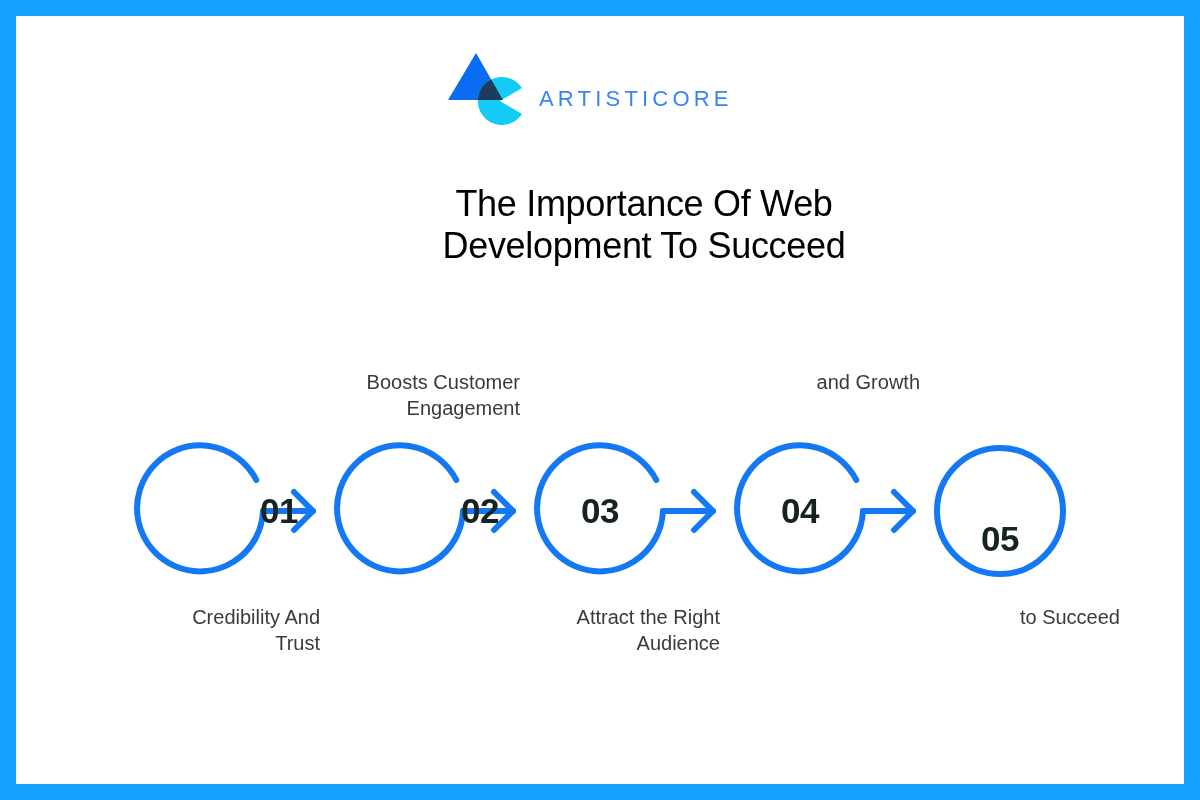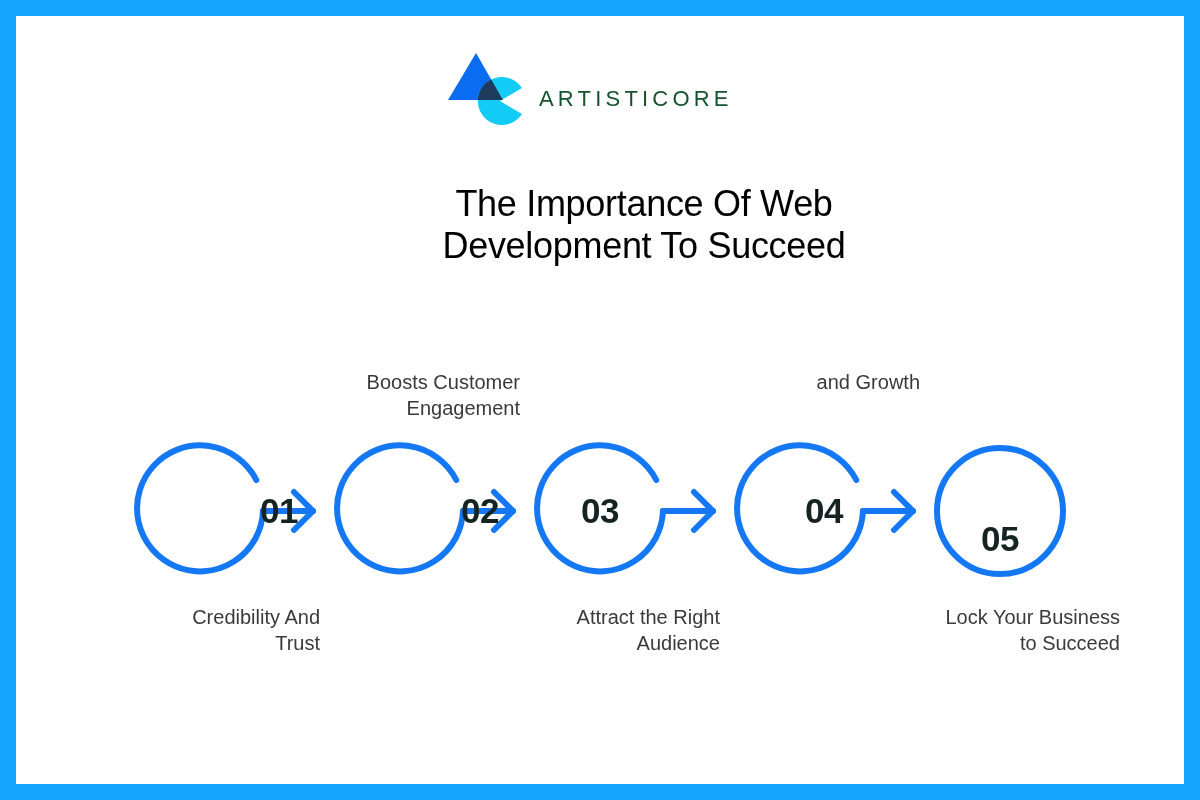--- a/index.html
+++ b/index.html
@@ -18,21 +18,21 @@
       background: #ffffff;
     }
     .logo {
       position: absolute; left: 447px; top: 50px;
       width: 310px; height: 80px;
     }
     .logo svg { position: absolute; left: 0; top: 0; }
     .logo-text {
       position: absolute; left: 92px; top: 36px;
       font-size: 22px; font-weight: 400;
-      letter-spacing: 4.2px; color: #14532d;
+      letter-spacing: 4.2px; color: #3b82f6;
       white-space: nowrap;
     }
     .title {
       position: absolute; left: 0; top: 183px; width: 1200px;
       text-align: center; font-size: 36px; line-height: 42px;
       font-weight: 400; color: #000000;
       letter-spacing: -0.3px;
       padding-left: 44px;
     }
     .title span { display: block; }
@@ -104,34 +104,33 @@
       <path d="M894,492 L913,511 L894,530"></path>
     </g>
 
     <circle cx="1000" cy="511" r="63"></circle>
   </g>
 </svg>
 
 <div class="step-number" style="left:200px;margin-left:19px;">01</div>
 <div class="step-number" style="left:400px;margin-left:20px;">02</div>
 <div class="step-number" style="left:600px;">03</div>
-<div class="step-number" style="left:800px;padding-left:24px;">04</div>
+<div class="step-number" style="left:800px;">04</div>
 <div class="step-number" style="left:1000px;margin-top:28px;">05</div>
 
 <div class="step-label label-bottom" style="left:200px;">
   <span>Credibility And</span>
   <span>Trust</span>
 </div>
 <div class="step-label label-top" style="left:400px;">
   <span>Boosts Customer</span>
   <span>Engagement</span>
 </div>
 <div class="step-label label-bottom" style="left:600px;">
   <span>Attract the Right</span>
   <span>Audience</span>
 </div>
 <div class="step-label label-top" style="left:800px;">
   <span>and Growth</span>
 </div>
 <div class="step-label label-bottom" style="left:1000px;">
-  <span>Lock Your Business</span>
   <span>to Succeed</span>
 </div>
 
 </body></html>

